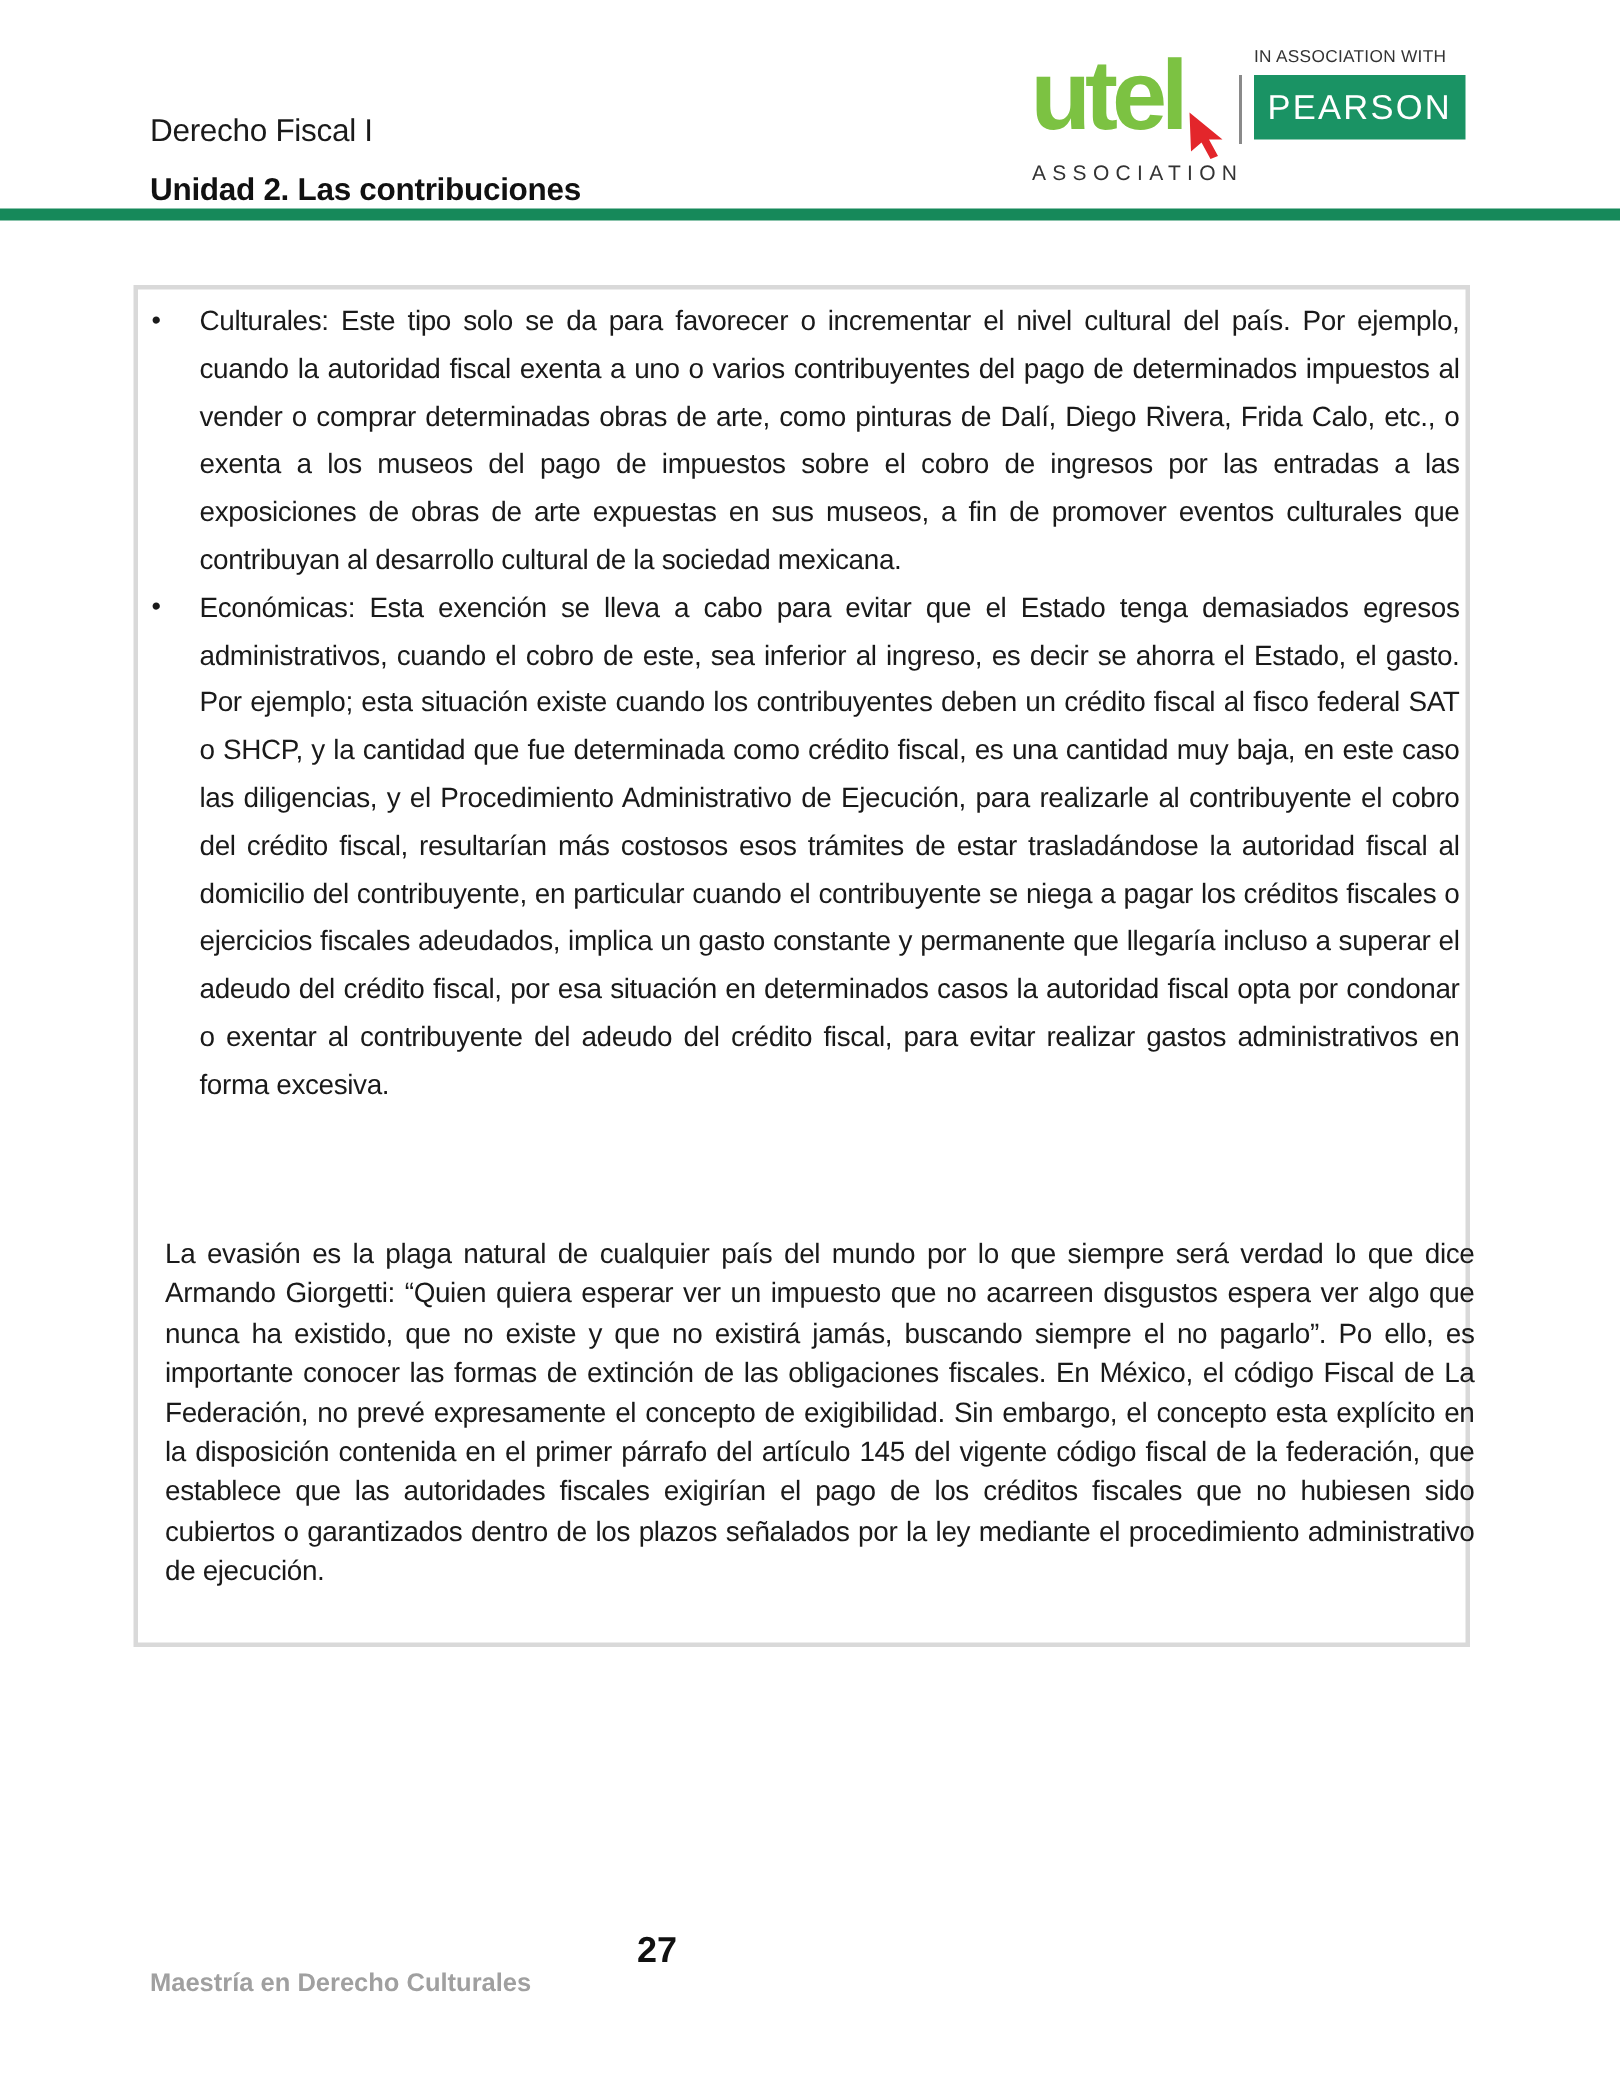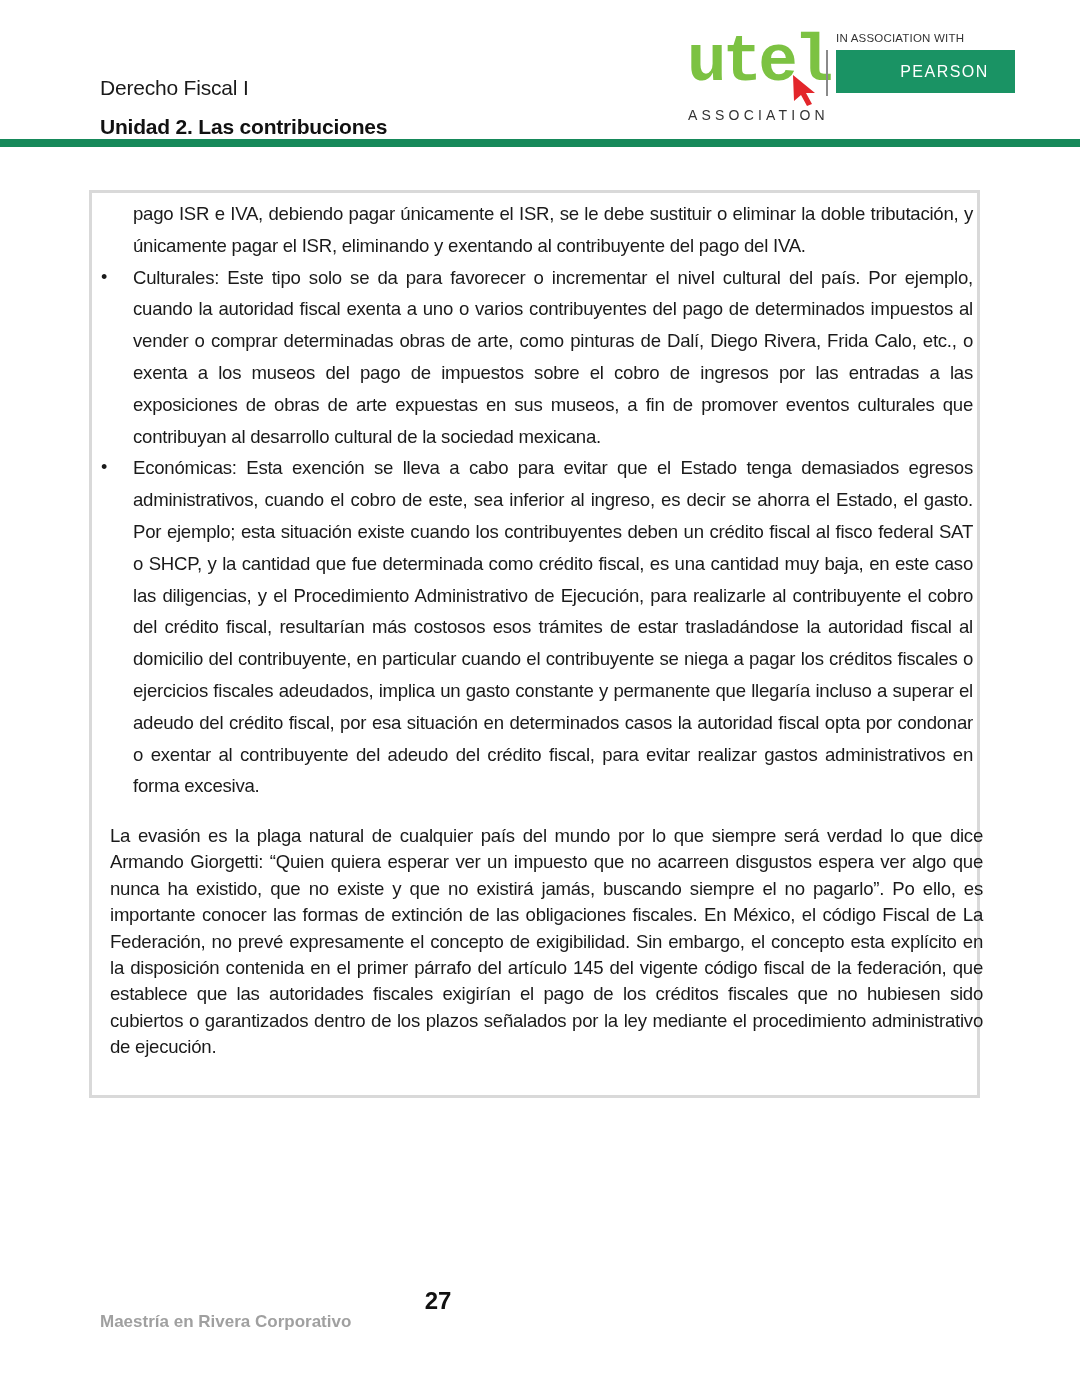--- a/index.html
+++ b/index.html
@@ -19,35 +19,35 @@
       font-size: 21px; font-weight: bold; color: #111; letter-spacing: -0.2px;
     }
     .green-rule {
       position: absolute; left: 0; top: 139px; width: 1080px; height: 8px;
       background: #16895a;
     }
     
     .logo { position: absolute; left: 685px; top: 28px; width: 300px; height: 100px; }
     .utel-word {
       position: absolute; left: 2px; top: 0px;
-      font-family: Liberation Mono, monospace; font-weight: bold;
+      font-family: Liberation Sans, sans-serif; font-weight: bold;
       font-size: 66px; letter-spacing: -4px; color: #7cc242; line-height: 70px; text-align: right;
     }
     .cursor-icon { position: absolute; left: 106px; top: 45px; width: 26px; height: 34px; }
     .logo-divider { position: absolute; left: 141px; top: 22px; width: 2px; height: 46px; background: #8a8a8a; }
     .assoc-text {
       position: absolute; left: 151px; top: 4px;
       font-family: "Liberation Sans", sans-serif; font-size: 11.5px; color: #333;
       letter-spacing: 0.2px;
     }
     .pearson-box {
       position: absolute; left: 151px; top: 22px; width: 141px; height: 43px;
       background: #1a9364; color: #ffffff;
-      font-family: "Liberation Sans", sans-serif; font-size: 16px;
-      display: flex; align-items: center; justify-content: center; letter-spacing: 1.5px; padding-left: 38px;
+      font-family: "Liberation Sans", sans-serif; font-size: 23px;
+      display: flex; align-items: center; justify-content: center; letter-spacing: 1.5px;
     }
     .university-text {
       position: absolute; left: 3px; top: 79px;
       font-family: "Liberation Sans", sans-serif; font-size: 14px;
       letter-spacing: 4.2px; color: #333;
     }
     
     .content-box {
       position: absolute; left: 89px; top: 190px; width: 891px; height: 908px;
       border: 3px solid #d9d9d9; box-sizing: border-box; background: #fff;
@@ -92,21 +92,20 @@
   <div class="assoc-text">IN ASSOCIATION WITH</div>
   <div class="pearson-box">PEARSON</div>
   <div class="university-text">ASSOCIATION</div>
 </div>
 
 <div class="green-rule"></div>
 
 <div class="content-box"></div>
 
 <div class="bullet-list">
-  <p>pago ISR e IVA, debiendo pagar únicamente el ISR, se le debe sustituir o eliminar la doble tributación, y únicamente pagar el ISR, eliminando y exentando al contribuyente del pago del IVA.</p>
   <p class="bulleted">Culturales: Este tipo solo se da para favorecer o incrementar el nivel cultural del país. Por ejemplo, cuando la autoridad fiscal exenta a uno o varios contribuyentes del pago de determinados impuestos al vender o comprar determinadas obras de arte, como pinturas de Dalí, Diego Rivera, Frida Calo, etc., o exenta a los museos del pago de impuestos sobre el cobro de ingresos por las entradas a las exposiciones de obras de arte expuestas en sus museos, a fin de promover eventos culturales que contribuyan al desarrollo cultural de la sociedad mexicana.</p>
   <p class="bulleted">Económicas: Esta exención se lleva a cabo para evitar que el Estado tenga demasiados egresos administrativos, cuando el cobro de este, sea inferior al ingreso, es decir se ahorra el Estado, el gasto. Por ejemplo; esta situación existe cuando los contribuyentes deben un crédito fiscal al fisco federal SAT o SHCP, y la cantidad que fue determinada como crédito fiscal, es una cantidad muy baja, en este caso las diligencias, y el Procedimiento Administrativo de Ejecución, para realizarle al contribuyente el cobro del crédito fiscal, resultarían más costosos esos trámites de estar trasladándose la autoridad fiscal al domicilio del contribuyente, en particular cuando el contribuyente se niega a pagar los créditos fiscales o ejercicios fiscales adeudados, implica un gasto constante y permanente que llegaría incluso a superar el adeudo del crédito fiscal, por esa situación en determinados casos la autoridad fiscal opta por condonar o exentar al contribuyente del adeudo del crédito fiscal, para evitar realizar gastos administrativos en forma excesiva.</p>
 </div>
 
 <p class="paragraph">La evasión es la plaga natural de cualquier país del mundo por lo que siempre será verdad lo que dice Armando Giorgetti: “Quien quiera esperar ver un impuesto que no acarreen disgustos espera ver algo que nunca ha existido, que no existe y que no existirá jamás, buscando siempre el no pagarlo”. Po ello, es importante conocer las formas de extinción de las obligaciones fiscales. En México, el código Fiscal de La Federación, no prevé expresamente el concepto de exigibilidad. Sin embargo, el concepto esta explícito en la disposición contenida en el primer párrafo del artículo 145 del vigente código fiscal de la federación, que establece que las autoridades fiscales exigirían el pago de los créditos fiscales que no hubiesen sido cubiertos o garantizados dentro de los plazos señalados por la ley mediante el procedimiento administrativo de ejecución.</p>
 
 <div class="page-number">27</div>
-<div class="footer-text">Maestría en Rivera Corporativo</div>
+<div class="footer-text">Maestría en Derecho Culturales</div>
 
 </body></html>

